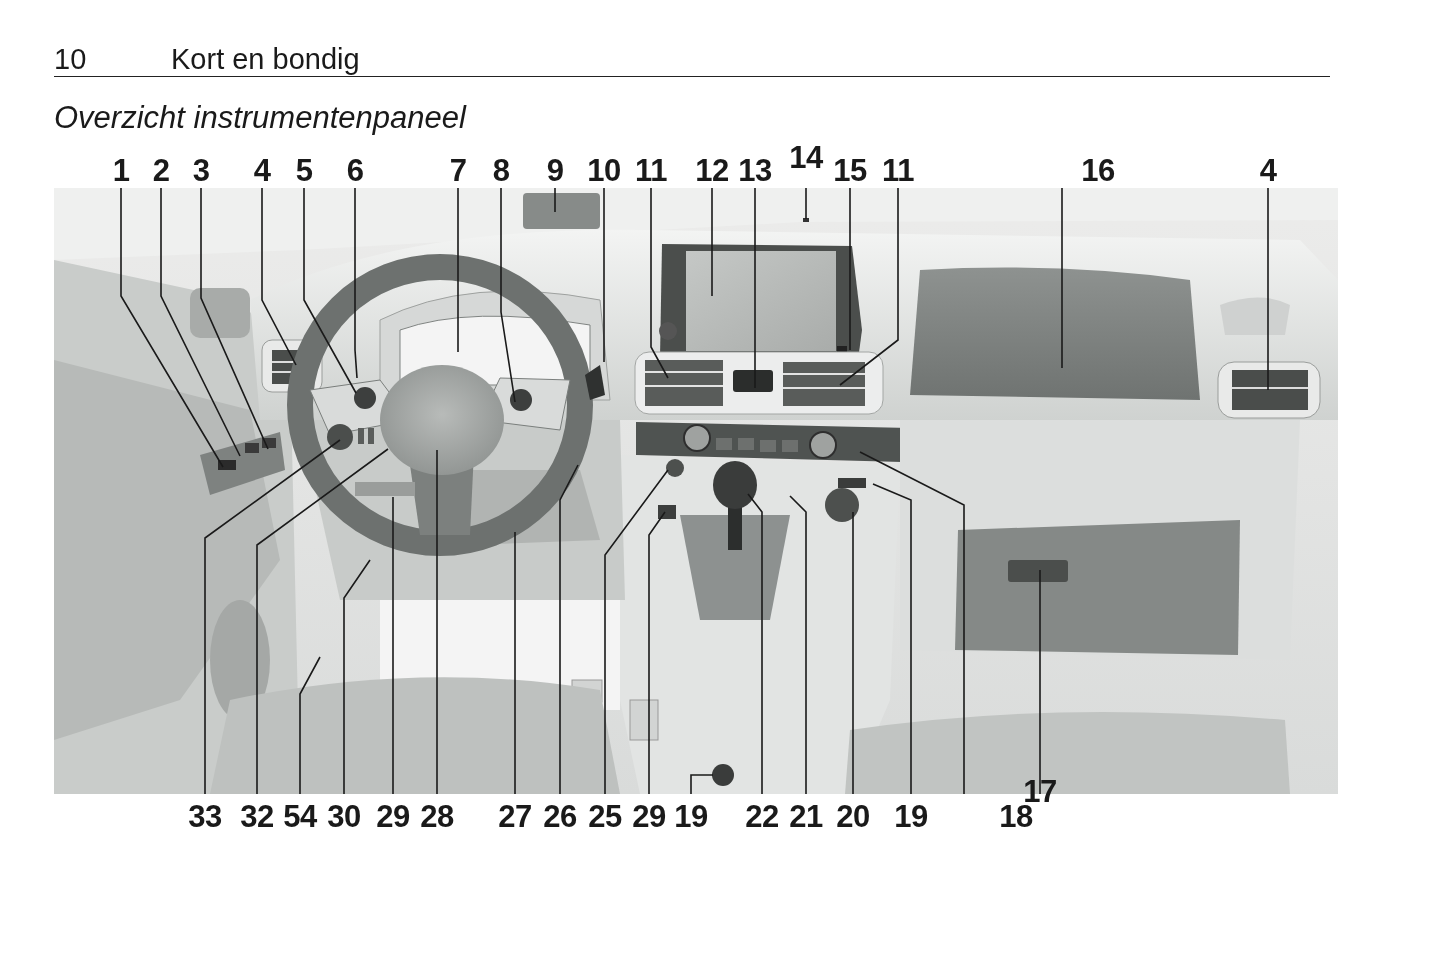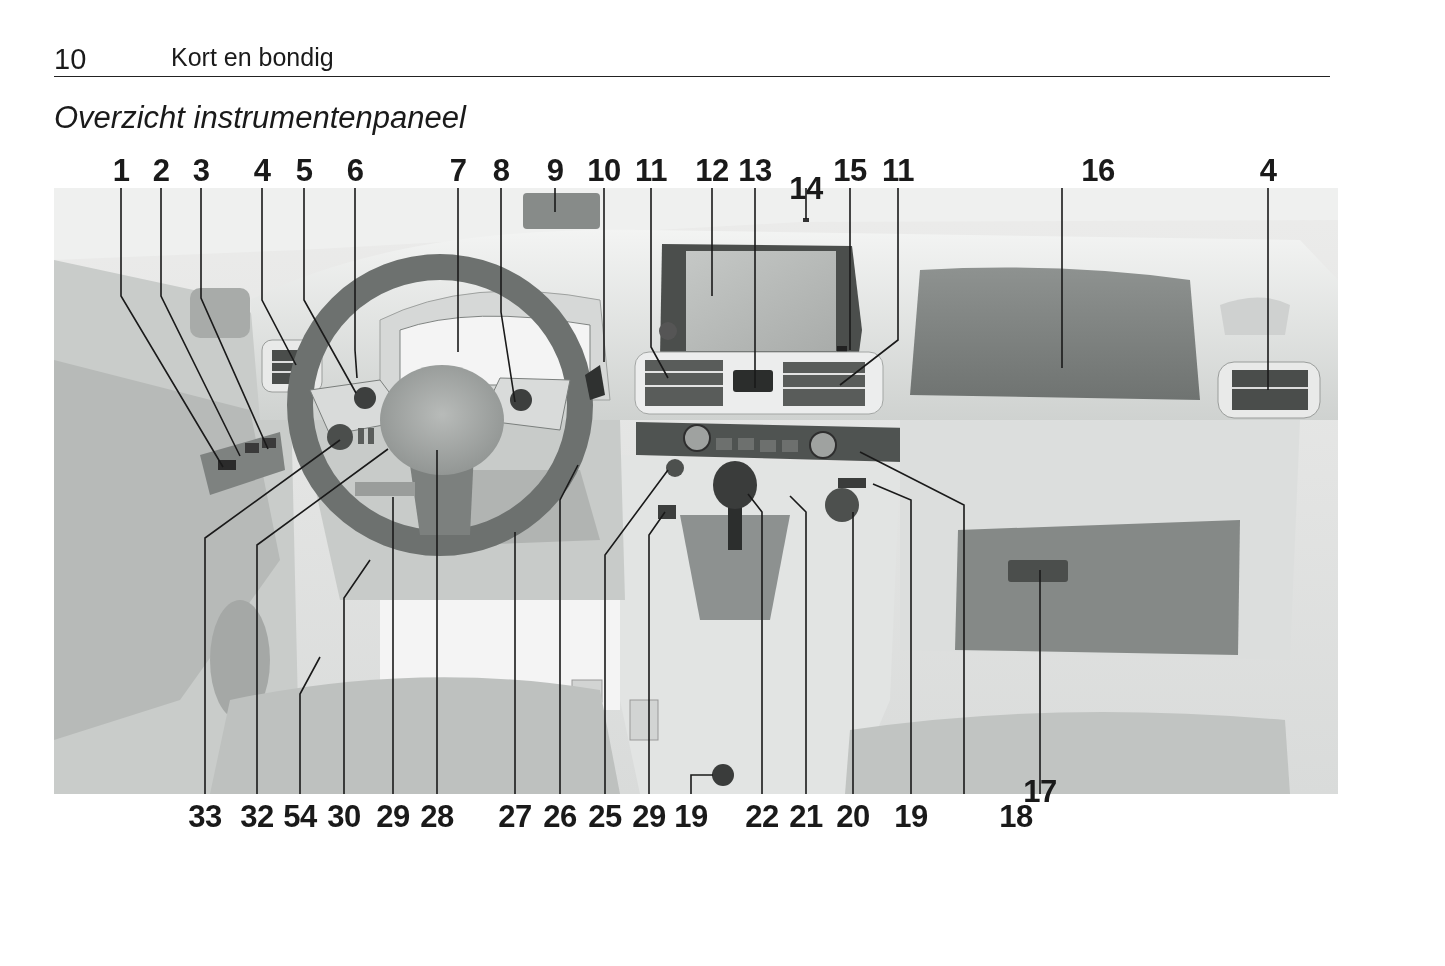--- a/index.html
+++ b/index.html
@@ -1,21 +1,21 @@
 <!DOCTYPE html>
 <html><head>
 <meta charset="utf-8">
 <style>
   html, body { margin: 0; padding: 0; background: #ffffff; }
   body { width: 1445px; height: 966px; position: relative; overflow: hidden;
          font-family: "Liberation Sans", sans-serif; color: #1a1a1a; }
   .page-header { position: absolute; left: 54px; top: 40px; width: 1276px; height: 36px;
                  border-bottom: 1.5px solid #222; }
   .page-number { position: absolute; left: 0; top: 3px; font-size: 29px; }
-  .chapter-title { position: absolute; left: 117px; top: 3px; font-size: 25px; }
+  .chapter-title { position: absolute; left: 117px; top: 3px; font-size: 29px; }
   .section-title { position: absolute; left: 54px; top: 100px; font-size: 31px; font-style: italic; }
   .figure { position: absolute; left: 0; top: 0; width: 1445px; height: 966px; }
   .callout { position: absolute; font-weight: bold; font-size: 31px; line-height: 31px;
              transform: translateX(-50%); white-space: nowrap; letter-spacing: -0.5px; }
   svg { position: absolute; left: 0; top: 0; }
 </style>
 </head>
 <body>
 
 <div class="page-header">
@@ -205,21 +205,21 @@
   <div class="callout" style="left:262px;top:155px">4</div>
   <div class="callout" style="left:304px;top:155px">5</div>
   <div class="callout" style="left:355px;top:155px">6</div>
   <div class="callout" style="left:458px;top:155px">7</div>
   <div class="callout" style="left:501px;top:155px">8</div>
   <div class="callout" style="left:555px;top:155px">9</div>
   <div class="callout" style="left:604px;top:155px">10</div>
   <div class="callout" style="left:651px;top:155px">11</div>
   <div class="callout" style="left:712px;top:155px">12</div>
   <div class="callout" style="left:755px;top:155px">13</div>
-  <div class="callout" style="left:806px;top:173px">14</div>
+  <div class="callout" style="left:806px;top:142px">14</div>
   <div class="callout" style="left:850px;top:155px">15</div>
   <div class="callout" style="left:898px;top:155px">11</div>
   <div class="callout" style="left:1098px;top:155px">16</div>
   <div class="callout" style="left:1268px;top:155px">4</div>
 
   <div class="callout" style="left:205px;top:801px">33</div>
   <div class="callout" style="left:257px;top:801px">32</div>
   <div class="callout" style="left:300px;top:801px">54</div>
   <div class="callout" style="left:344px;top:801px">30</div>
   <div class="callout" style="left:393px;top:801px">29</div>

